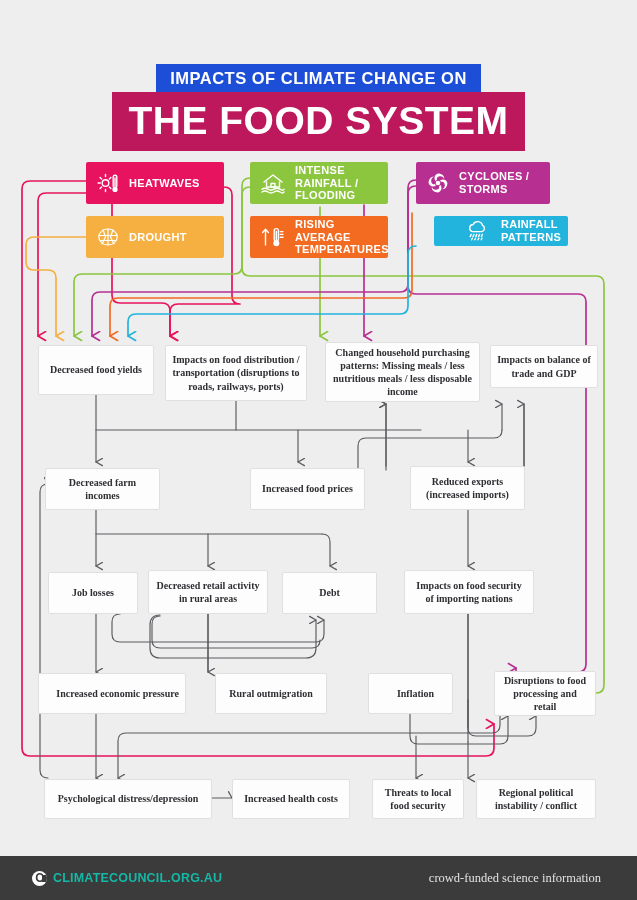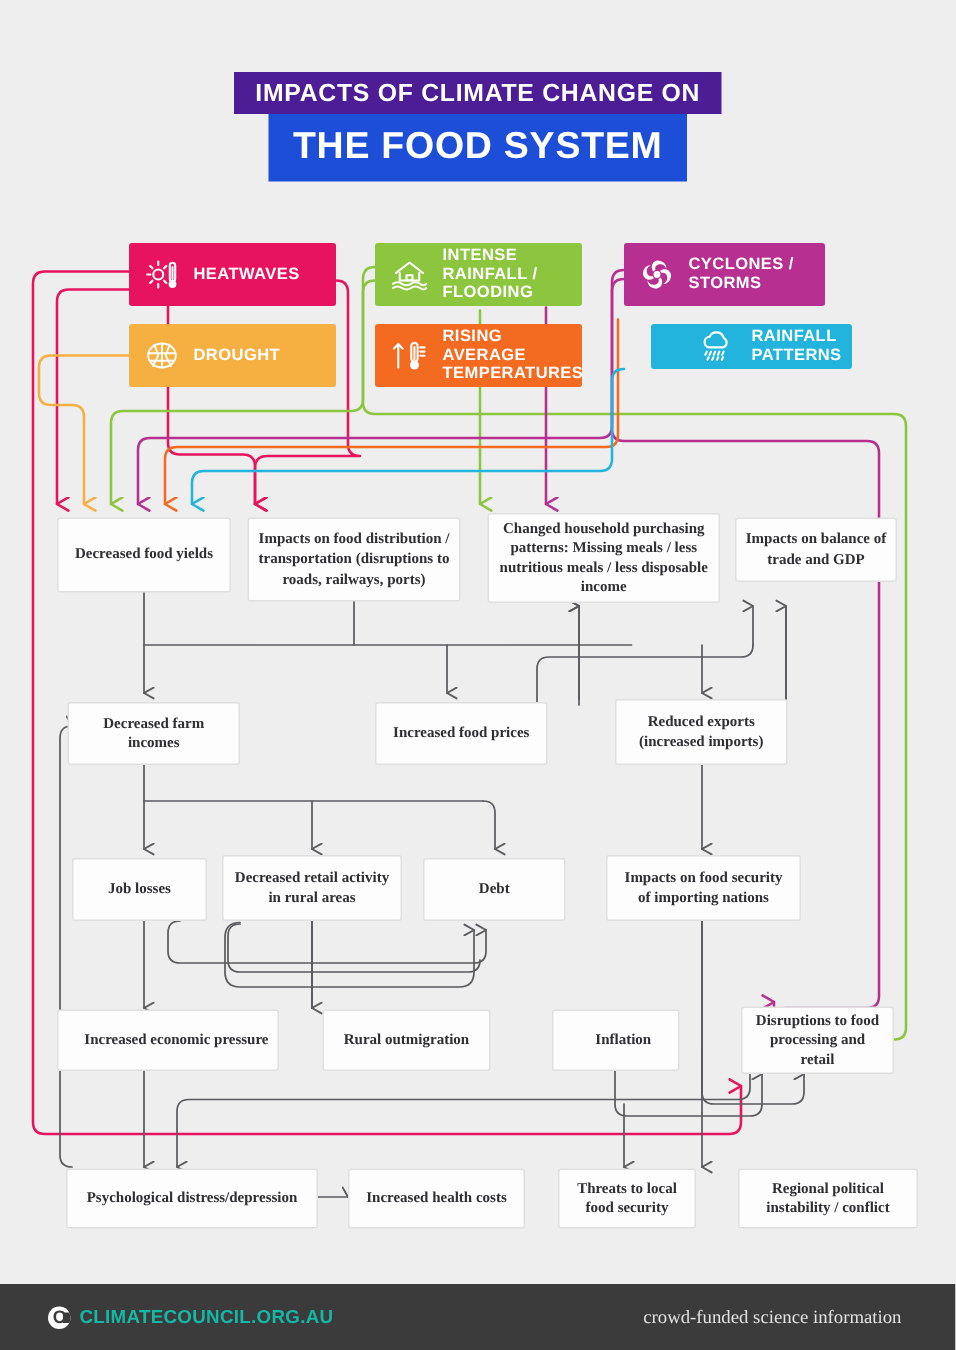--- a/index.html
+++ b/index.html
@@ -8,27 +8,27 @@
     background:#eeeeee;
     font-family:"Liberation Sans", sans-serif;
     overflow:hidden;
     position:relative;
   }
   #stage{position:relative;width:637px;height:900px;}
 
   
   .title-wrap{position:absolute;left:0;top:48px;width:637px;text-align:center;}
   .title-top{
-    display:inline-block;background:#4c1d95;color:#ffffff;
+    display:inline-block;background:#1d4ed8;color:#ffffff;
     font-weight:bold;font-size:16.5px;letter-spacing:.5px;
-    padding:6px 14px 5px 14px;line-height:1;
+    padding:6px 14px 5px 14px;line-height:1;margin-top:16px;
   }
   .title-main{
-    display:block;margin:0 auto;background:#1d4ed8;color:#ffffff;
-    font-weight:bold;font-size:25px;letter-spacing:.5px;
+    display:block;margin:0 auto;background:#be185d;color:#ffffff;
+    font-weight:bold;font-size:39px;letter-spacing:.5px;
     padding:9px 16px 11px 16px;line-height:1;width:max-content;
   }
 
   
   .driver{
     position:absolute;border-radius:2px;color:#fff;
     display:flex;align-items:center;gap:9px;
     padding:0 10px;box-sizing:border-box;
   }
   .driver .dlabel{
@@ -409,21 +409,21 @@
   </div>
 
   <div class="node" style="left:232px;top:779px;width:118px;height:40px;">
     <span>Increased health costs</span>
   </div>
 
   <div class="node" style="left:372px;top:779px;width:92px;height:40px;">
     <span>Threats to local food security</span>
   </div>
 
-  <div class="node" style="left:476px;top:779px;width:120px;height:40px;margin-left:16px;">
+  <div class="node" style="left:476px;top:779px;width:120px;height:40px;">
     <span>Regional political instability / conflict</span>
   </div>
 
   <div class="footer">
     <div class="footer-left">
       <div class="logo-c">C</div>
       <span class="footer-brand">CLIMATECOUNCIL.ORG.AU</span>
     </div>
     <span class="footer-right">crowd-funded science information</span>
   </div>

